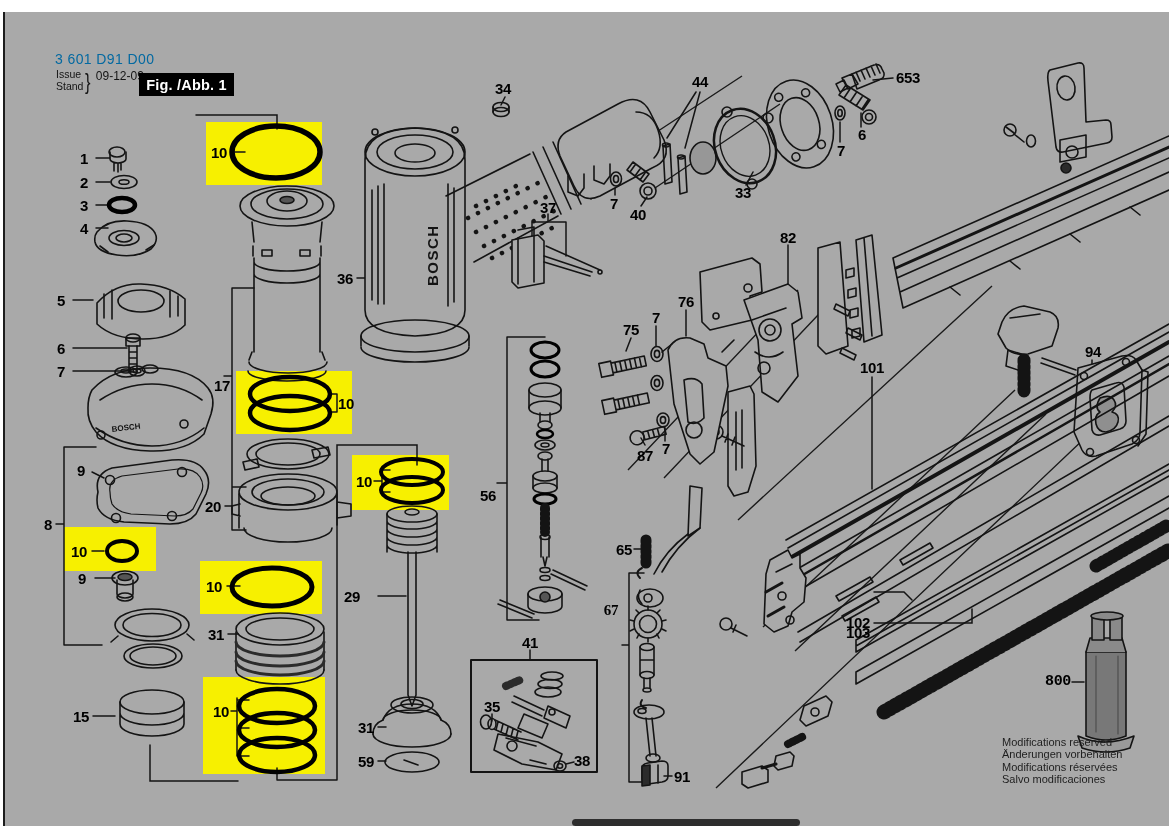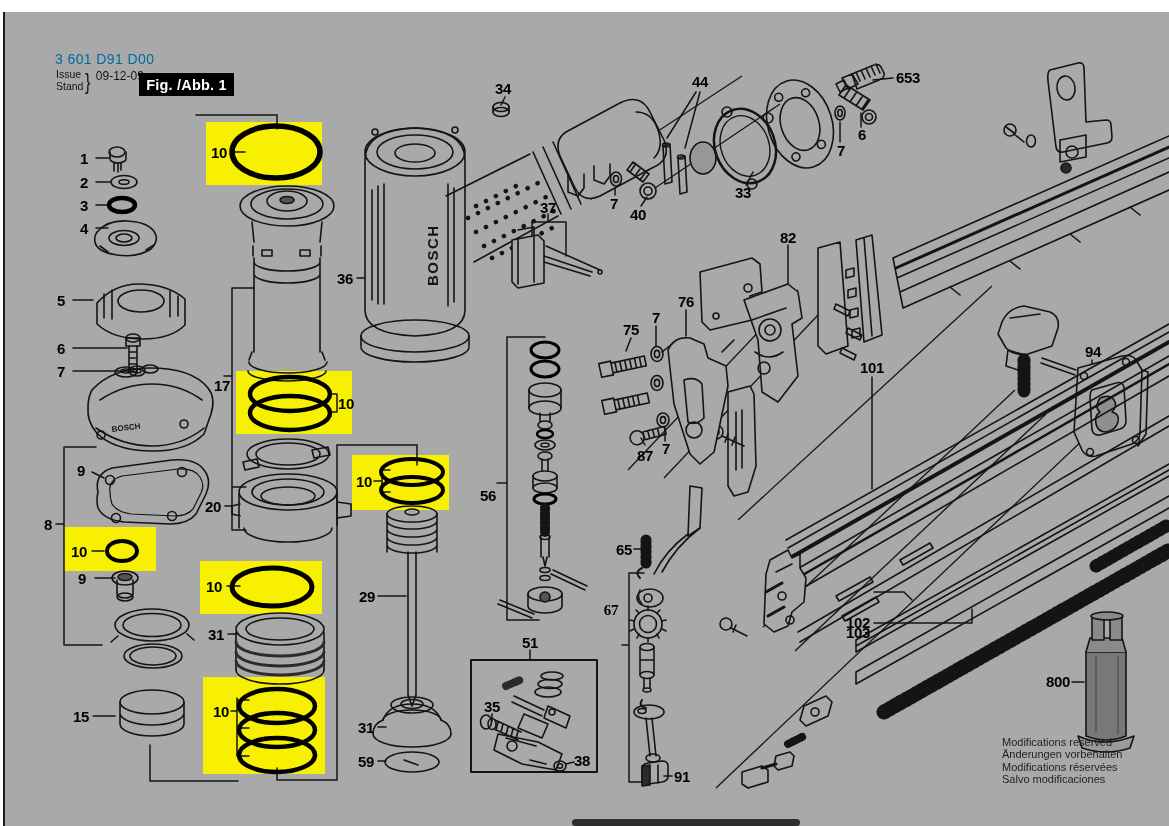--- a/index.html
+++ b/index.html
@@ -388,21 +388,21 @@
     <div class="callout" style="left: 61px; top: 300px;">5</div>
     <div class="callout" style="left: 61px; top: 348px;">6</div>
     <div class="callout" style="left: 61px; top: 371px;">7</div>
     <div class="callout" style="left: 81px; top: 470px;">9</div>
     <div class="callout" style="left: 48px; top: 524px;">8</div>
     <div class="callout" style="left: 82px; top: 578px;">9</div>
     <div class="callout" style="left: 81px; top: 716px;">15</div>
     <div class="callout" style="left: 222px; top: 376px; margin-top: 9px;">17</div>
     <div class="callout" style="left: 213px; top: 506px;">20</div>
     <div class="callout" style="left: 216px; top: 634px;">31</div>
-    <div class="callout" style="left: 367px; top: 596px;">29</div>
+    <div class="callout" style="left: 352px; top: 596px;">29</div>
     <div class="callout" style="left: 366px; top: 727px;">31</div>
     <div class="callout" style="left: 366px; top: 761px;">59</div>
     <div class="callout" style="left: 345px; top: 278px;">36</div>
     <div class="callout" style="left: 503px; top: 88px;">34</div>
     <div class="callout" style="left: 548px; top: 207px;">37</div>
     <div class="callout" style="left: 614px; top: 203px;">7</div>
     <div class="callout" style="left: 638px; top: 214px;">40</div>
     <div class="callout" style="left: 700px; top: 81px;">44</div>
     <div class="callout" style="left: 743px; top: 192px;">33</div>
     <div class="callout" style="left: 908px; top: 77px;">653</div>
@@ -413,26 +413,26 @@
     <div class="callout" style="left: 686px; top: 301px;">76</div>
     <div class="callout" style="left: 788px; top: 237px;">82</div>
     <div class="callout" style="left: 645px; top: 455px;">87</div>
     <div class="callout" style="left: 666px; top: 448px;">7</div>
     <div class="callout" style="left: 1093px; top: 351px;">94</div>
     <div class="callout" style="left: 872px; top: 367px;">101</div>
     <div class="callout" style="left: 488px; top: 483px; margin-top: 12px;">56</div>
     <div class="callout" style="left: 624px; top: 529px; margin-top: 20px;">65</div>
     <div class="callout" style="left: 611px; top: 610px; font-family: Liberation Serif, serif;">67</div>
     <div class="callout" style="left: 682px; top: 776px;">91</div>
-    <div class="callout" style="left: 530px; top: 642px;">51</div>
+    <div class="callout" style="left: 530px; top: 642px;">41</div>
     <div class="callout" style="left: 492px; top: 706px;">35</div>
     <div class="callout" style="left: 582px; top: 760px;">38</div>
     <div class="callout" style="left: 858px; top: 591px; margin-top: 41px;">103</div>
     <div class="callout" style="left: 858px; top: 622px;">102</div>
-    <div class="callout" style="left: 1058px; top: 681px;">800</div>
+    <div class="callout" style="left: 1058px; top: 681px; font-family: Liberation Mono, monospace;">800</div>
     <div class="callout" style="left: 219px; top: 152px;">10</div>
     <div class="callout" style="left: 346px; top: 403px;">10</div>
     <div class="callout" style="left: 364px; top: 481px;">10</div>
     <div class="callout" style="left: 79px; top: 551px;">10</div>
     <div class="callout" style="left: 214px; top: 586px;">10</div>
     <div class="callout" style="left: 221px; top: 711px;">10</div>
   </div>
 
 <div class="header-num">3 601 D91 D00</div>
 <div class="issue">

